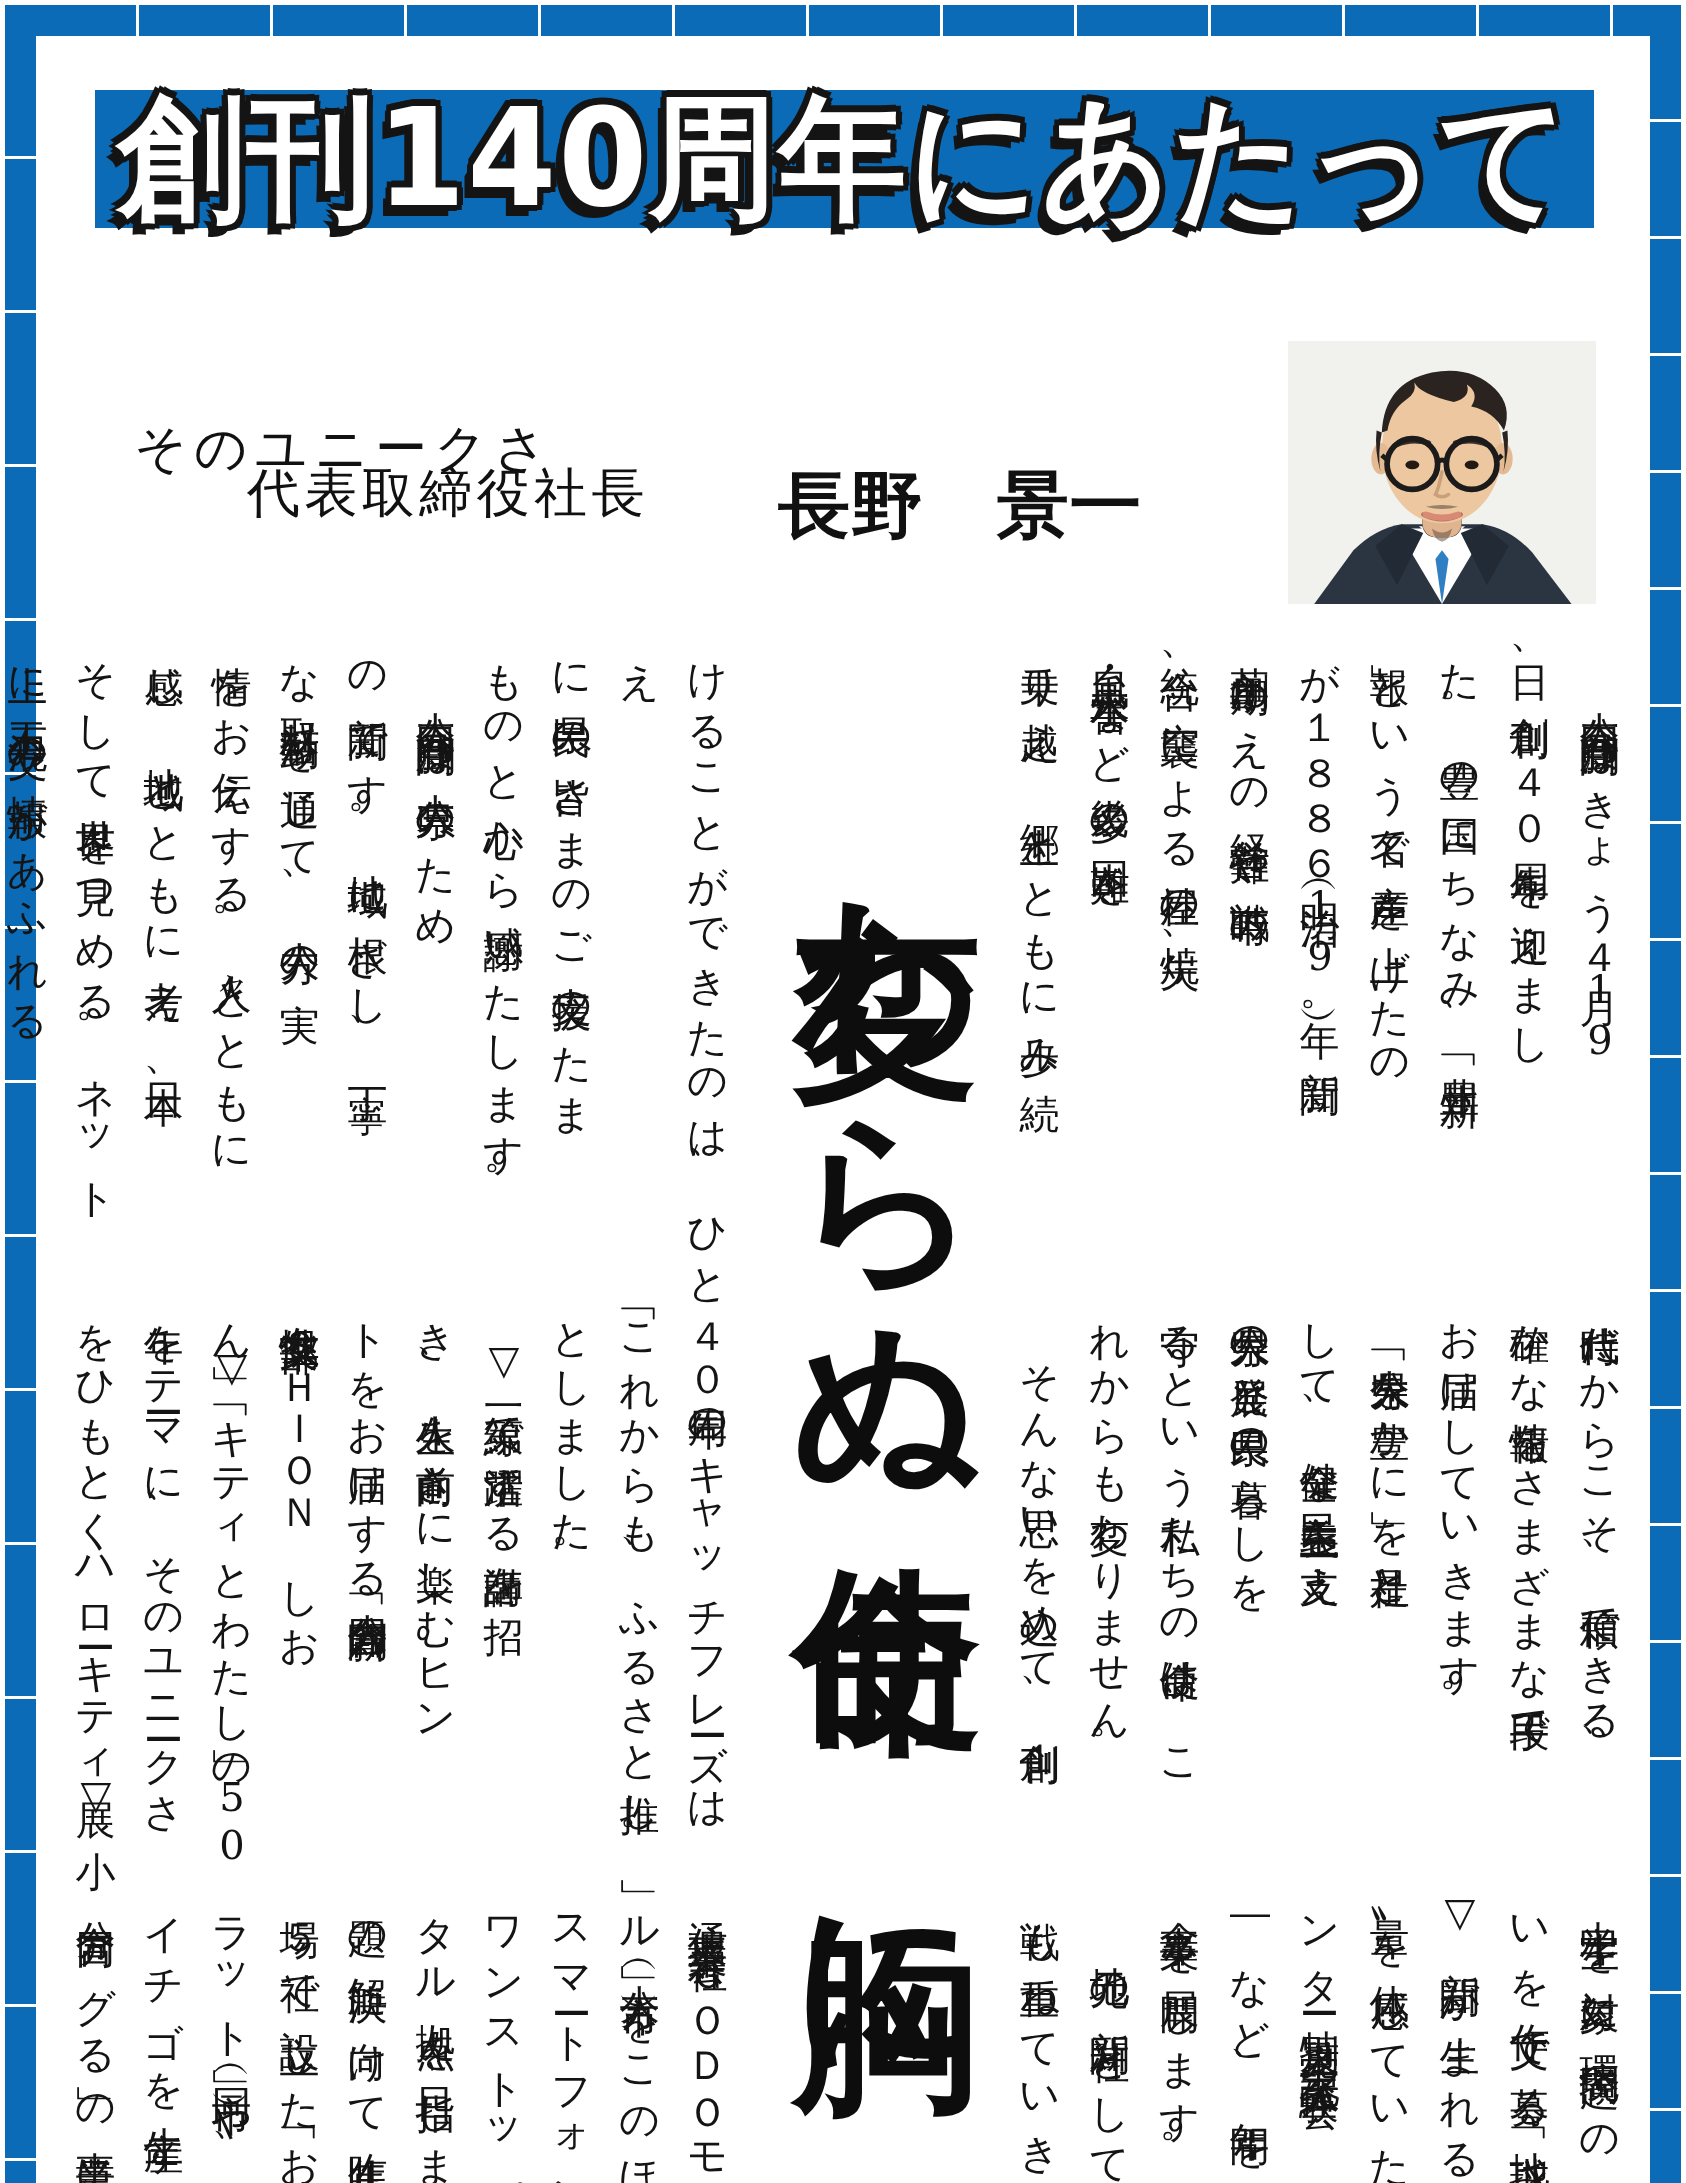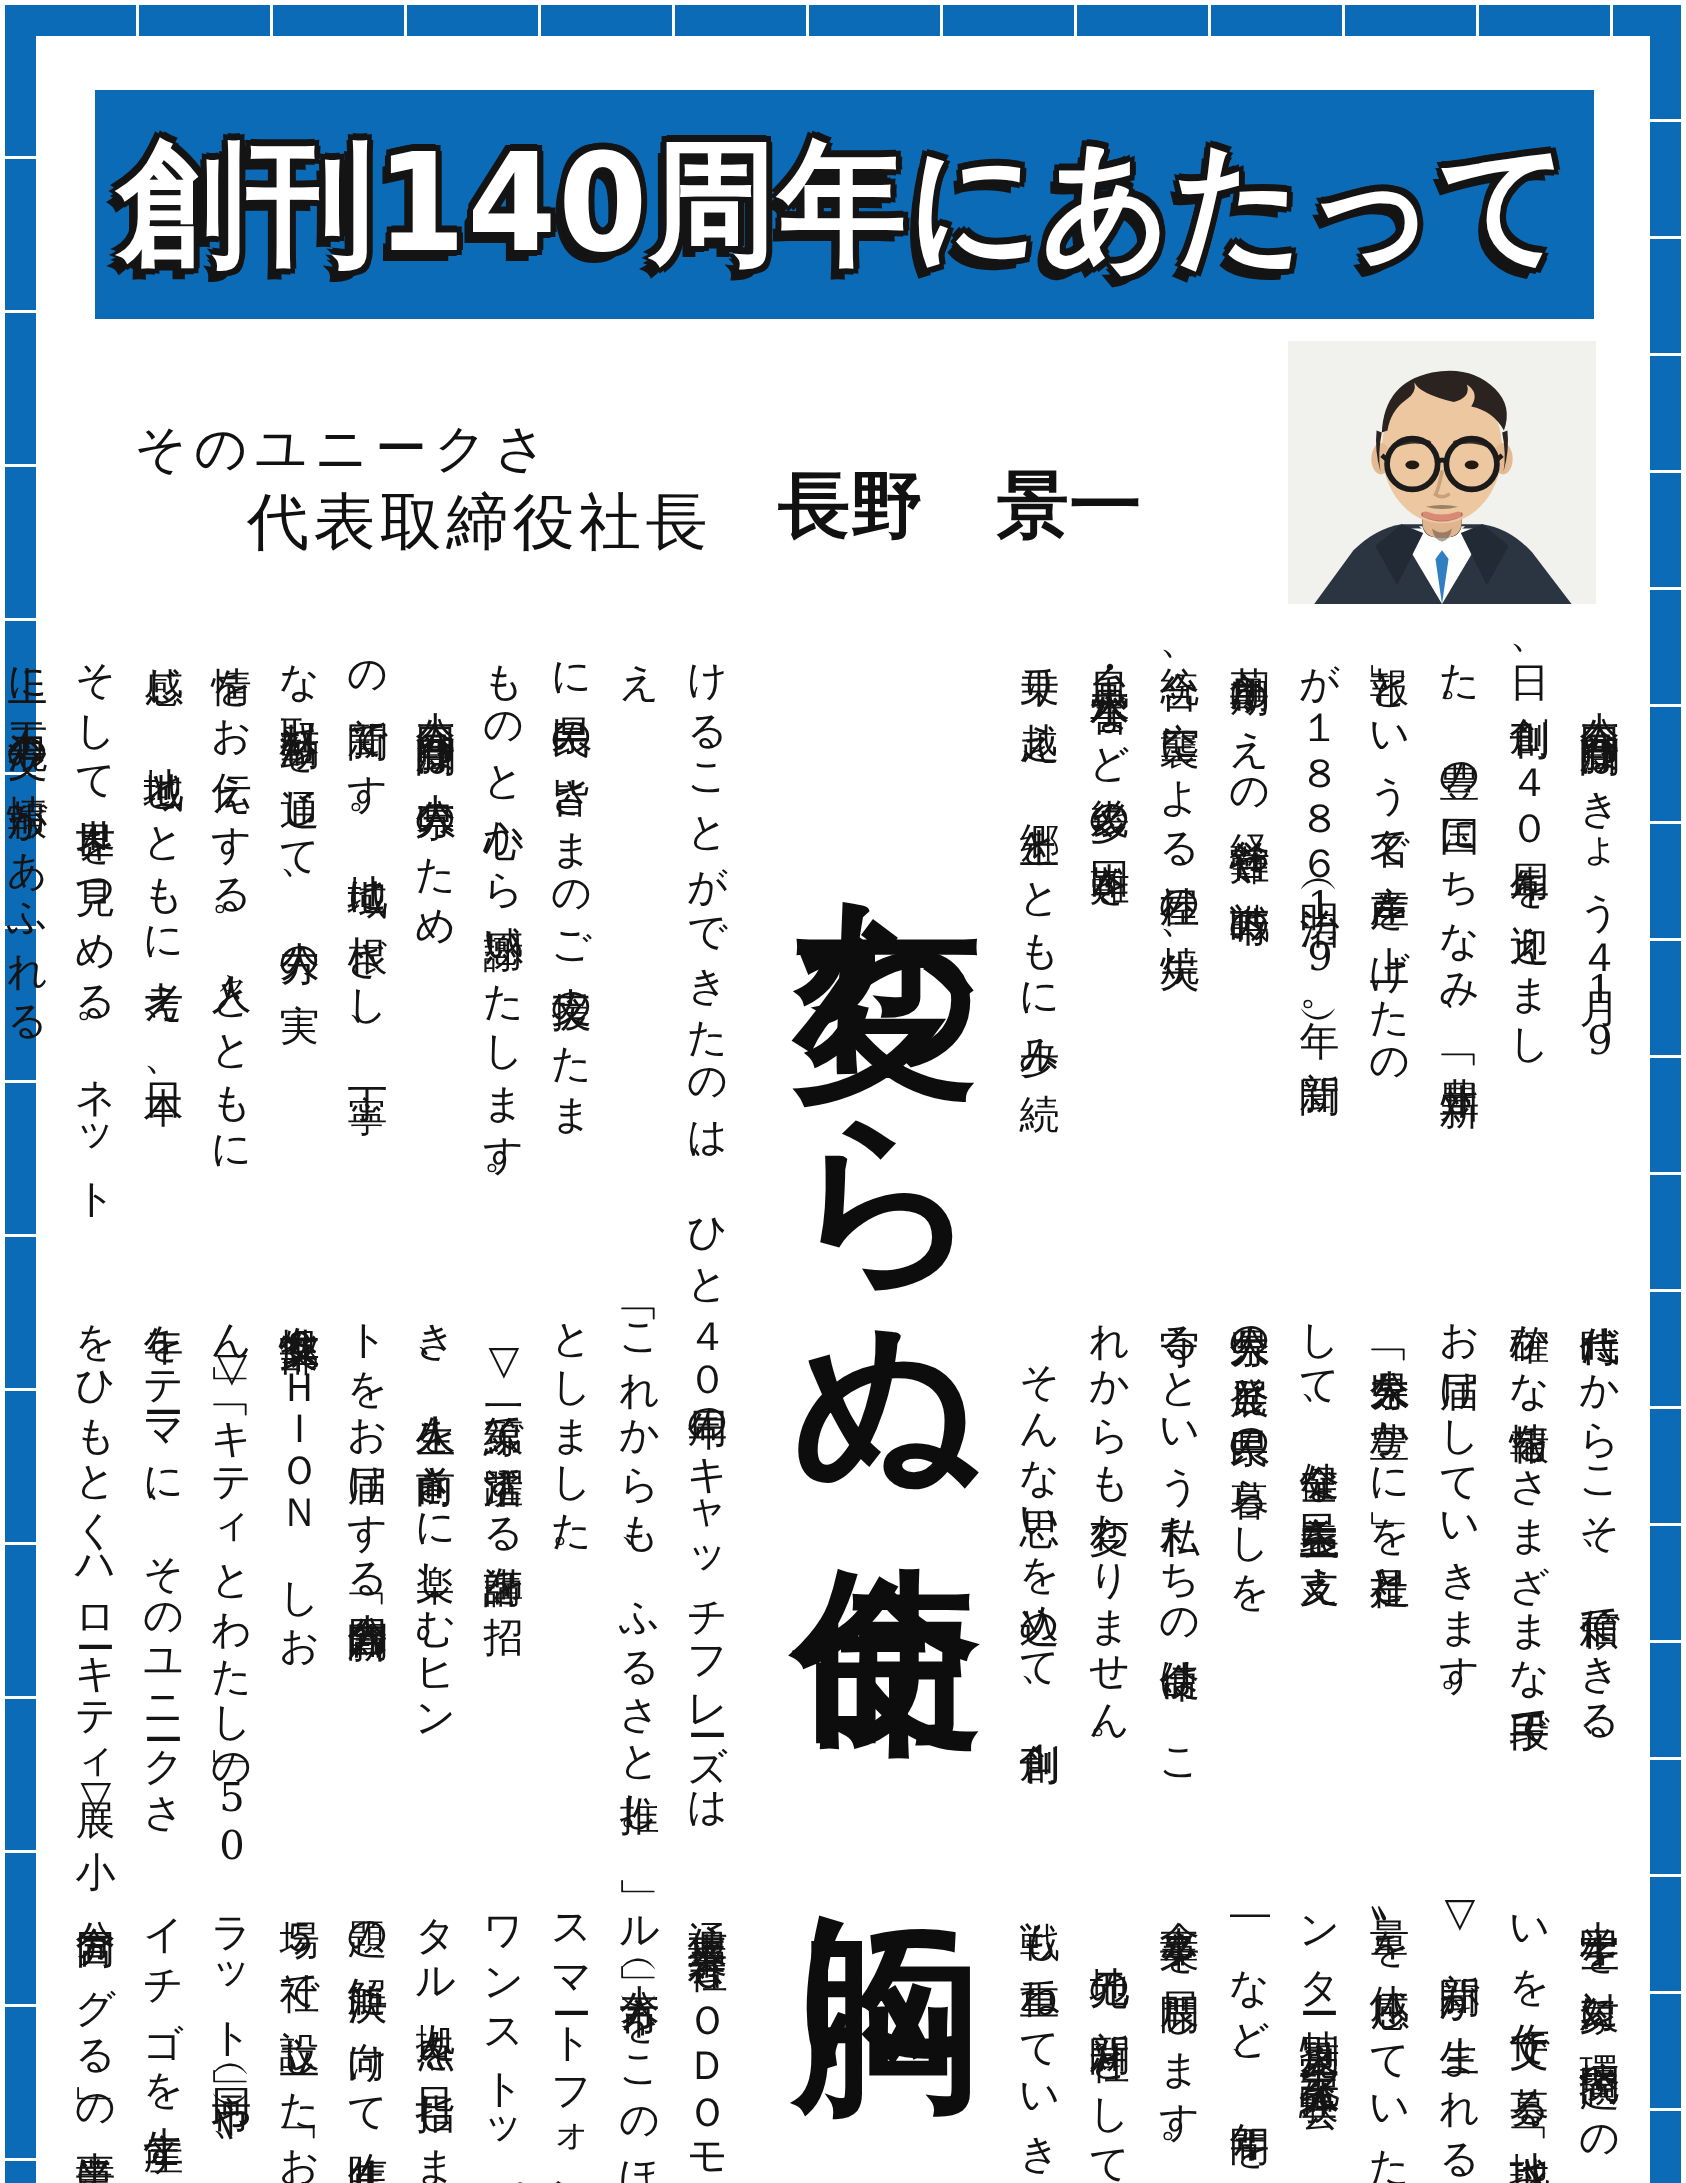--- a/index.html
+++ b/index.html
@@ -11,35 +11,35 @@
   
   .edge{position:absolute;}
   .edge-top{left:5.2px;top:5.2px;width:1676px;height:31px;
     background:repeating-linear-gradient(90deg,#0b6bb7 0 131px,#ffffff 131px 134px);}
   .edge-left{left:5.2px;top:5.2px;bottom:5.2px;width:31px;
     background:repeating-linear-gradient(180deg,#0b6bb7 0 151px,#ffffff 151px 154px);}
   .edge-right{right:5.2px;top:5.2px;bottom:5.2px;width:31px;
     background:repeating-linear-gradient(180deg,#0b6bb7 0 114px,#ffffff 114px 117px);}
 
   
-  .banner{position:absolute;left:95px;top:90px;width:1499px;height:229px;
+  .banner{position:absolute;left:95px;top:90px;width:1499px;height:138px;
     background:#0b6bb7;display:flex;align-items:center;justify-content:center;}
   .banner-text{
     font-family:"DejaVu Sans","Liberation Sans",sans-serif;font-weight:bold;
     font-size:128px;color:#ffffff;letter-spacing:1.7px;white-space:nowrap;
     transform:scaleY(1.06);
     text-shadow:
       -6.1px 0 #141414, 6.1px 0 #141414, 0 -6.1px #141414, 0 6.1px #141414,
       -4.8px -4.8px #141414, 4.8px -4.8px #141414, -4.8px 4.8px #141414, 4.8px 4.8px #141414,
       -8.7px 10.5px #141414;
   }
 
   
   .byline-company{position:absolute;left:134px;top:414px;font-size:52px;letter-spacing:7px;white-space:nowrap;}
-  .byline-title{position:absolute;left:247px;top:480px;font-size:62px;letter-spacing:4.4px;white-space:nowrap;}
+  .byline-title{position:absolute;left:247px;top:458px;font-size:53px;letter-spacing:4.4px;white-space:nowrap;}
   .byline-name{position:absolute;left:778px;top:458px;font-size:72px;font-weight:bold;letter-spacing:0.9px;white-space:nowrap;}
   .portrait{position:absolute;left:1288px;top:341px;width:308px;height:263px;overflow:hidden;}
   .portrait svg{display:block;}
 
   
   .vtext{
     position:absolute;writing-mode:vertical-rl;text-orientation:upright;
     white-space:pre-line;color:#141414;font-size:40px;
   }
   .z-b1r{left:1000px;top:635px;width:635px;height:681px;line-height:70px;letter-spacing:5.2px;}

